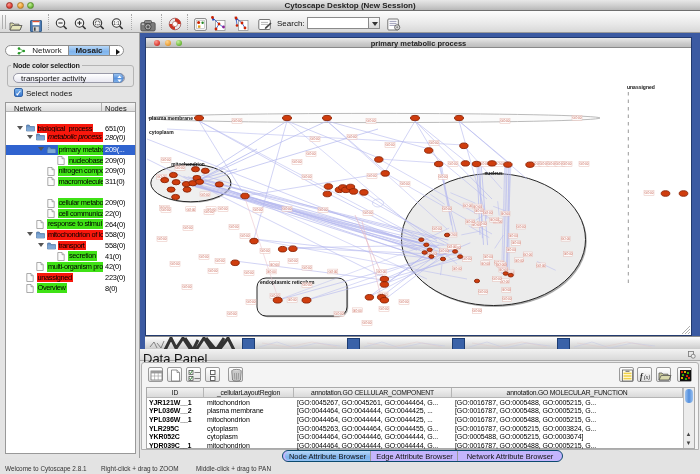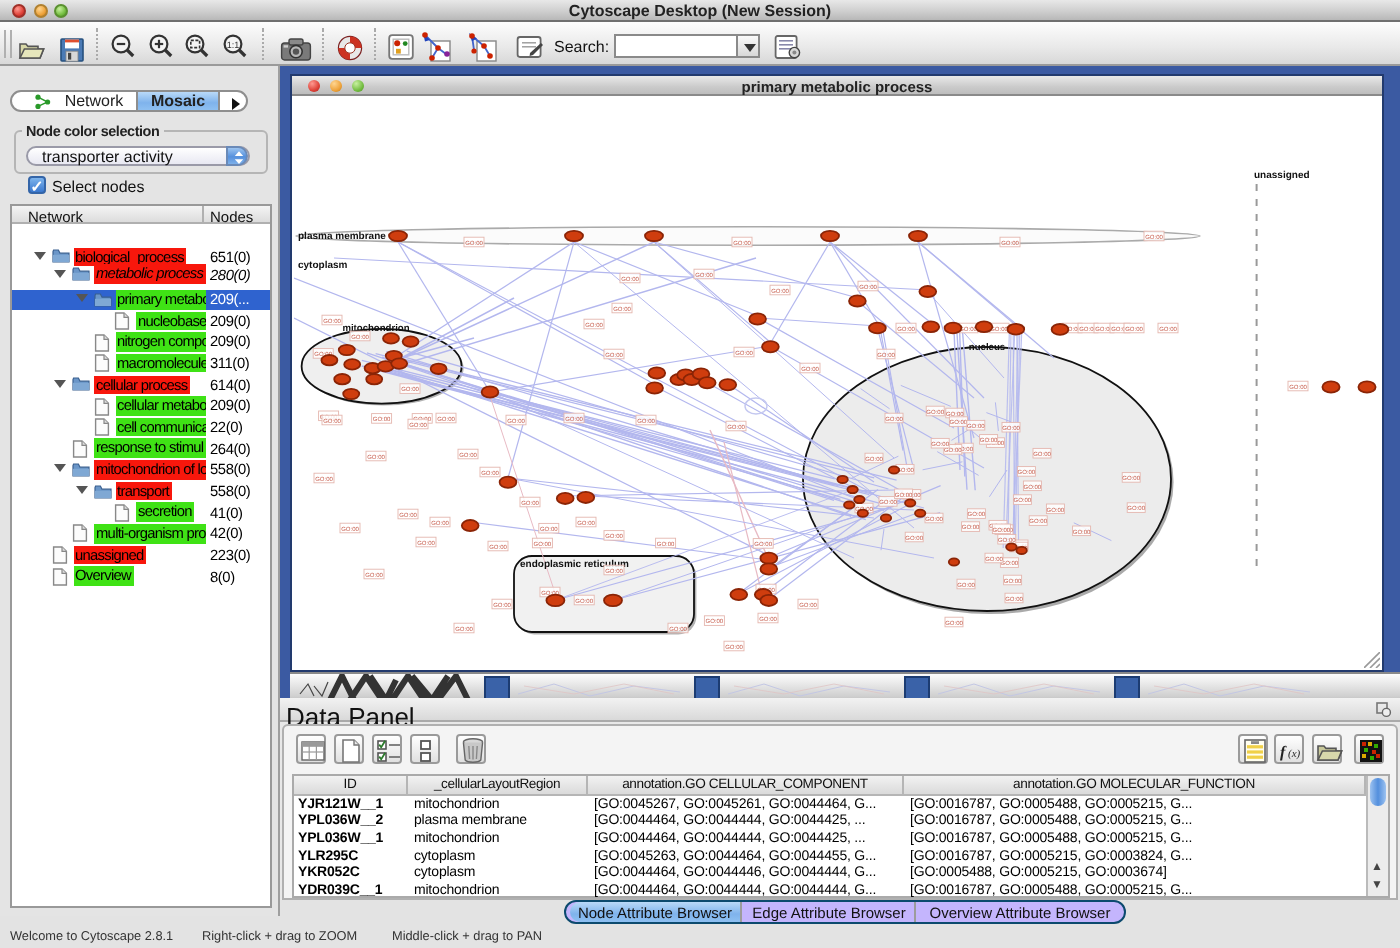--- a/index.html
+++ b/index.html
@@ -249,29 +249,20 @@
           <span class="lab grn" style="left:51.5px;max-width:45.5px;">nitrogen compo</span>
           <span class="cnt" style="">209(0)</span>
         </div>
         <div class="trow" style="top:73.5px;">
           <div class="abs" style="left:40.5px;top:0.8px;"><svg width="8" height="9" viewBox="0 0 8 9">
               <path d="M0.8 0.5 L5 0.5 L7.2 2.7 L7.2 8.5 L0.8 8.5 Z" fill="#fcfcfc" stroke="#888" stroke-width="0.7"></path>
               <path d="M5 0.5 L5 2.7 L7.2 2.7" fill="#ddd" stroke="#888" stroke-width="0.6"></path>
             </svg></div>
           <span class="lab grn" style="left:51.5px;max-width:45.5px;">macromolecule</span>
           <span class="cnt" style="">311(0)</span>
-        </div>
-        <div class="trow" style="top:84.14999999999999px;">
-          <div class="arrow" style="left:21.0px;"></div>
-          <div class="abs" style="left:30.0px;top:1.2px;"><svg width="9" height="8" viewBox="0 0 9 8">
-              <path d="M0.5 1.8 L0.5 7 L8.5 7 L8.5 2.6 L4 2.6 L3.2 1 L0.8 1 Z" fill="#6b96c8" stroke="#3a6090" stroke-width="0.6"></path>
-              <rect x="0.5" y="3.4" width="8" height="3.6" fill="#7fa8d4"></rect>
-            </svg></div>
-          <span class="lab red" style="left:41.0px;max-width:56.0px;">cellular process</span>
-          <span class="cnt" style="">614(0)</span>
         </div>
         <div class="trow" style="top:94.8px;">
           <div class="abs" style="left:40.5px;top:0.8px;"><svg width="8" height="9" viewBox="0 0 8 9">
               <path d="M0.8 0.5 L5 0.5 L7.2 2.7 L7.2 8.5 L0.8 8.5 Z" fill="#fcfcfc" stroke="#888" stroke-width="0.7"></path>
               <path d="M5 0.5 L5 2.7 L7.2 2.7" fill="#ddd" stroke="#888" stroke-width="0.6"></path>
             </svg></div>
           <span class="lab grn" style="left:51.5px;max-width:45.5px;">cellular metabol</span>
           <span class="cnt" style="">209(0)</span>
         </div>
         <div class="trow" style="top:105.45px;">
@@ -1117,19 +1108,19 @@
 <div style="position:absolute;left:1px;top:1px;width:8px;height:14px;border-radius:4px;background:linear-gradient(90deg,#9cc2f0,#538fdd,#9cc2f0);"></div>
 <div style="position:absolute;left:1.5px;bottom:11px;font-size:6px;color:#444;">▲</div>
 <div style="position:absolute;left:1.5px;bottom:2px;font-size:6px;color:#444;">▼</div>
           </div>
         </div>
       </div>
     </div>
 <div id="btabs" class="abs" style="width:281px;">
 <div class="bt" style="left:2px;width:86px;background:linear-gradient(#b9d9f8,#7fb3ec 60%,#8ec0f2);border-radius:5px 0 0 5px;border-right:1px solid #9c9c9c;">Node Attribute Browser</div>
 <div class="bt" style="left:89px;width:86px;border-right:1px solid #9c9c9c;">Edge Attribute Browser</div>
-<div class="bt" style="left:176px;width:102px;">Overview Attribute Browser</div>
+<div class="bt" style="left:176px;width:102px;">Network Attribute Browser</div>
 </div>
 <div id="status" class="abs">
 <span style="position:absolute;left:5px;top:2px;">Welcome to Cytoscape 2.8.1</span>
 <span style="position:absolute;left:101px;top:2px;">Right-click + drag to ZOOM</span>
 <span style="position:absolute;left:196px;top:2px;">Middle-click + drag to PAN</span>
 </div>
 </div>
 </body></html>

